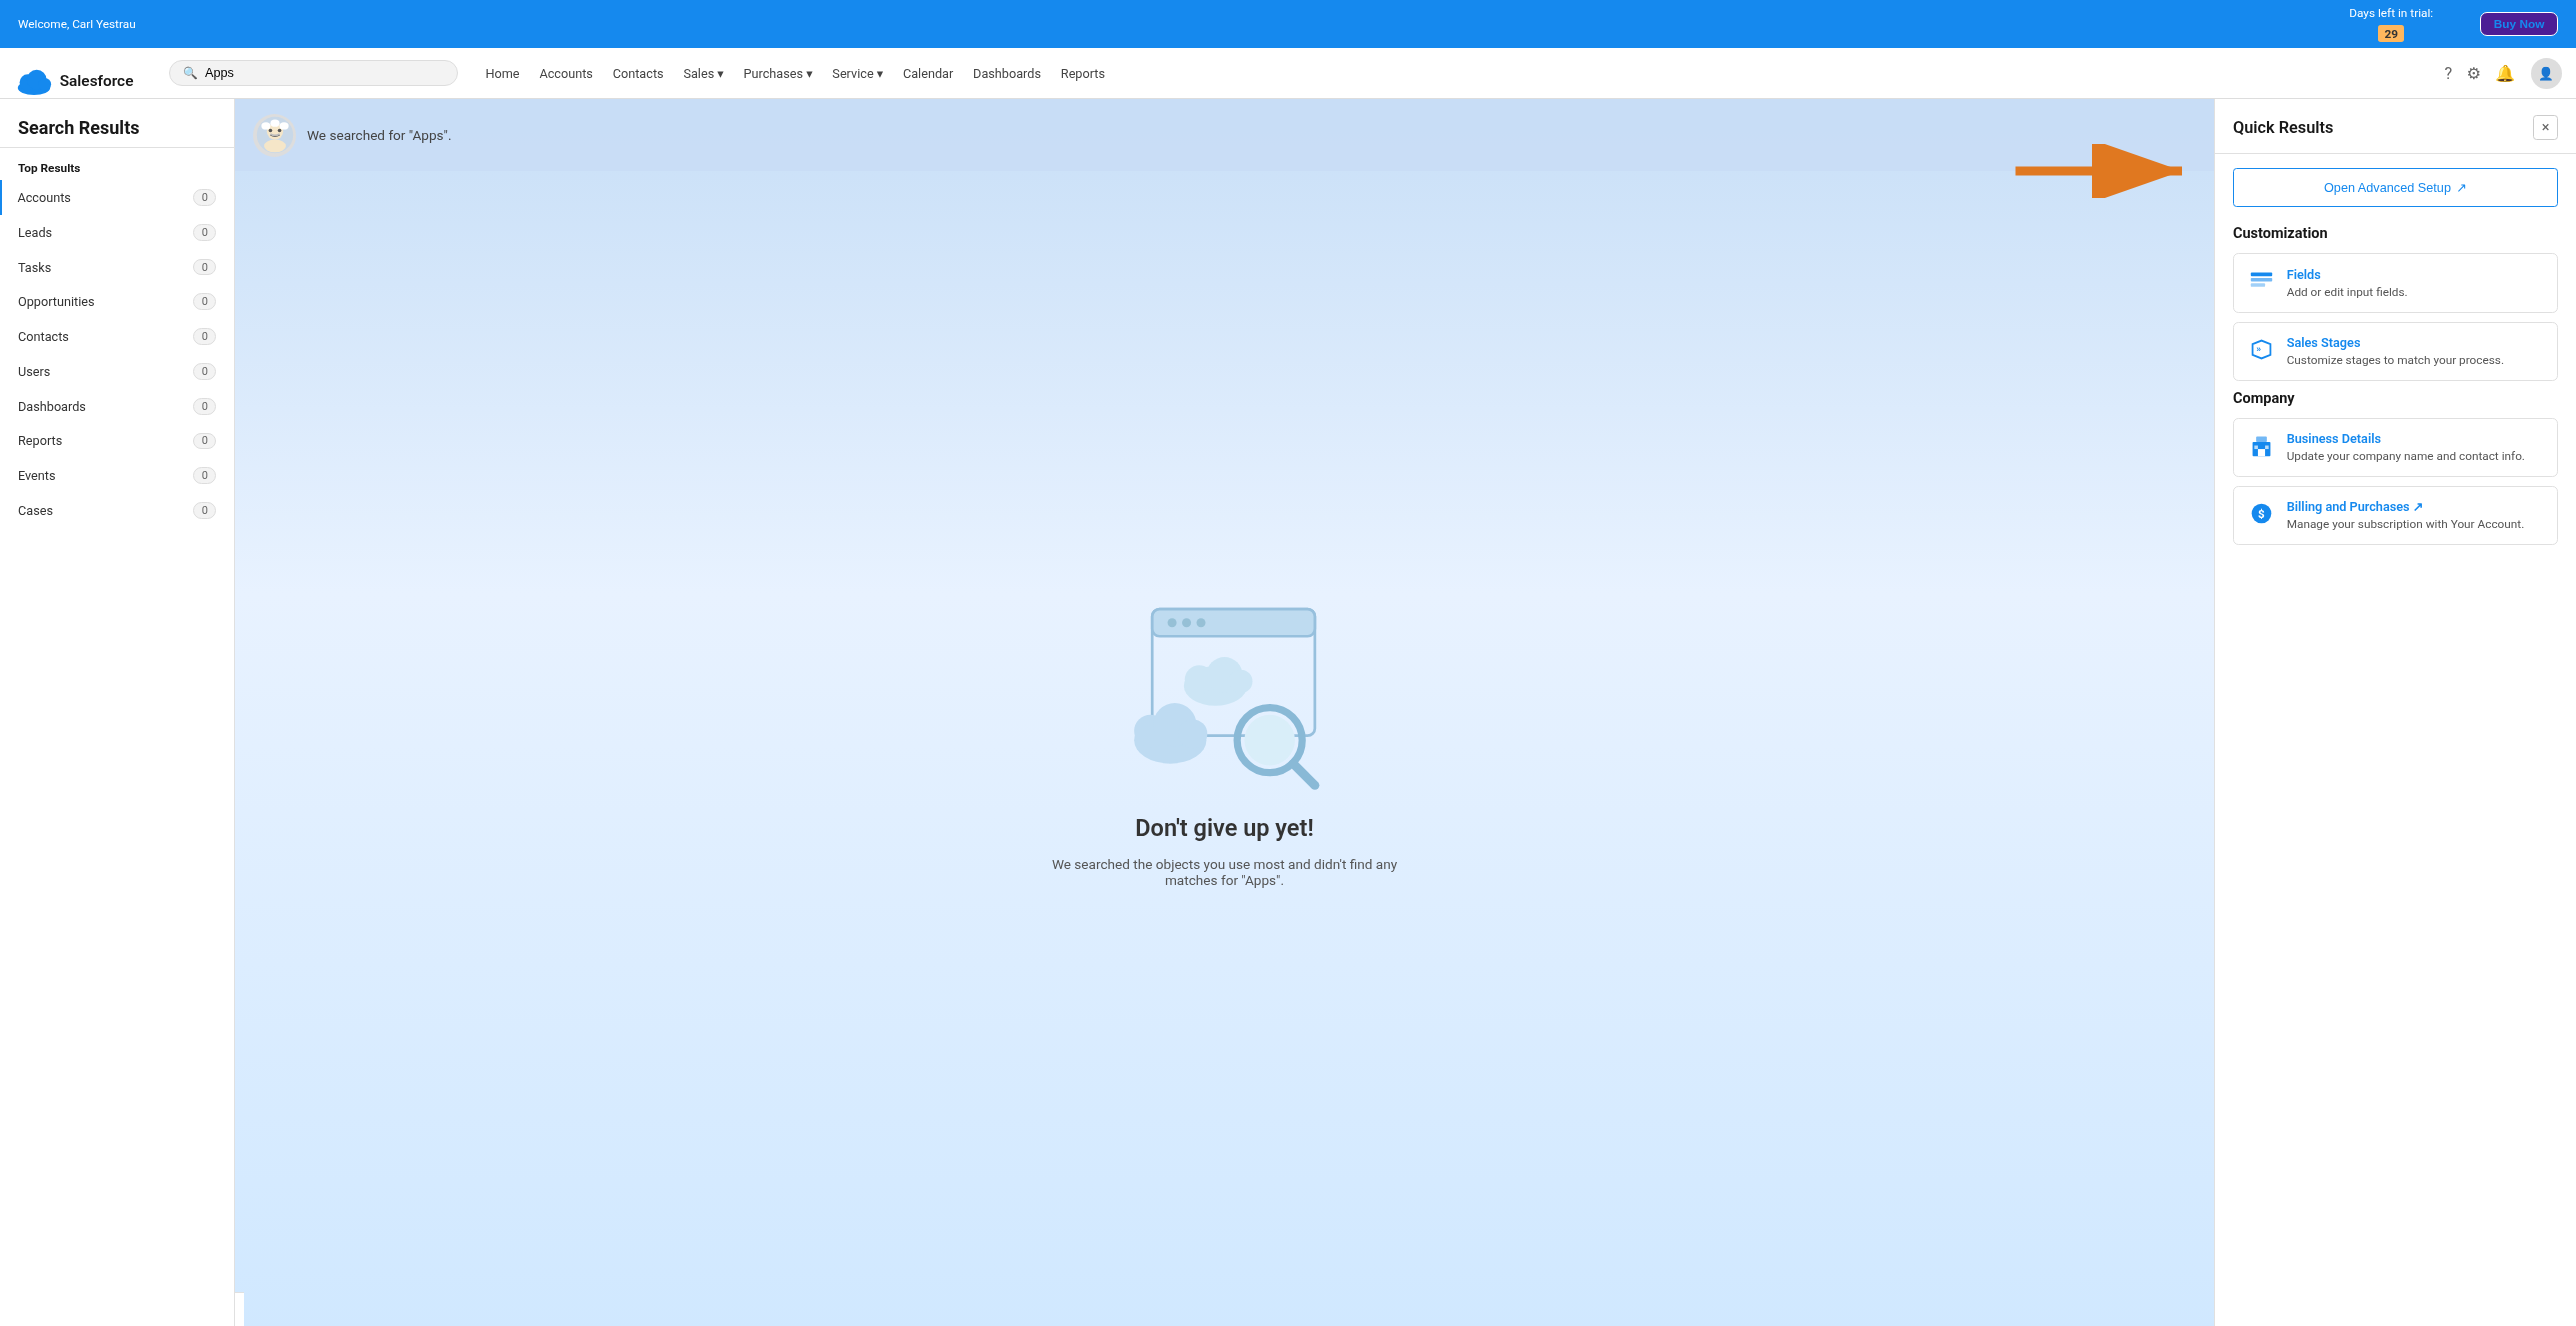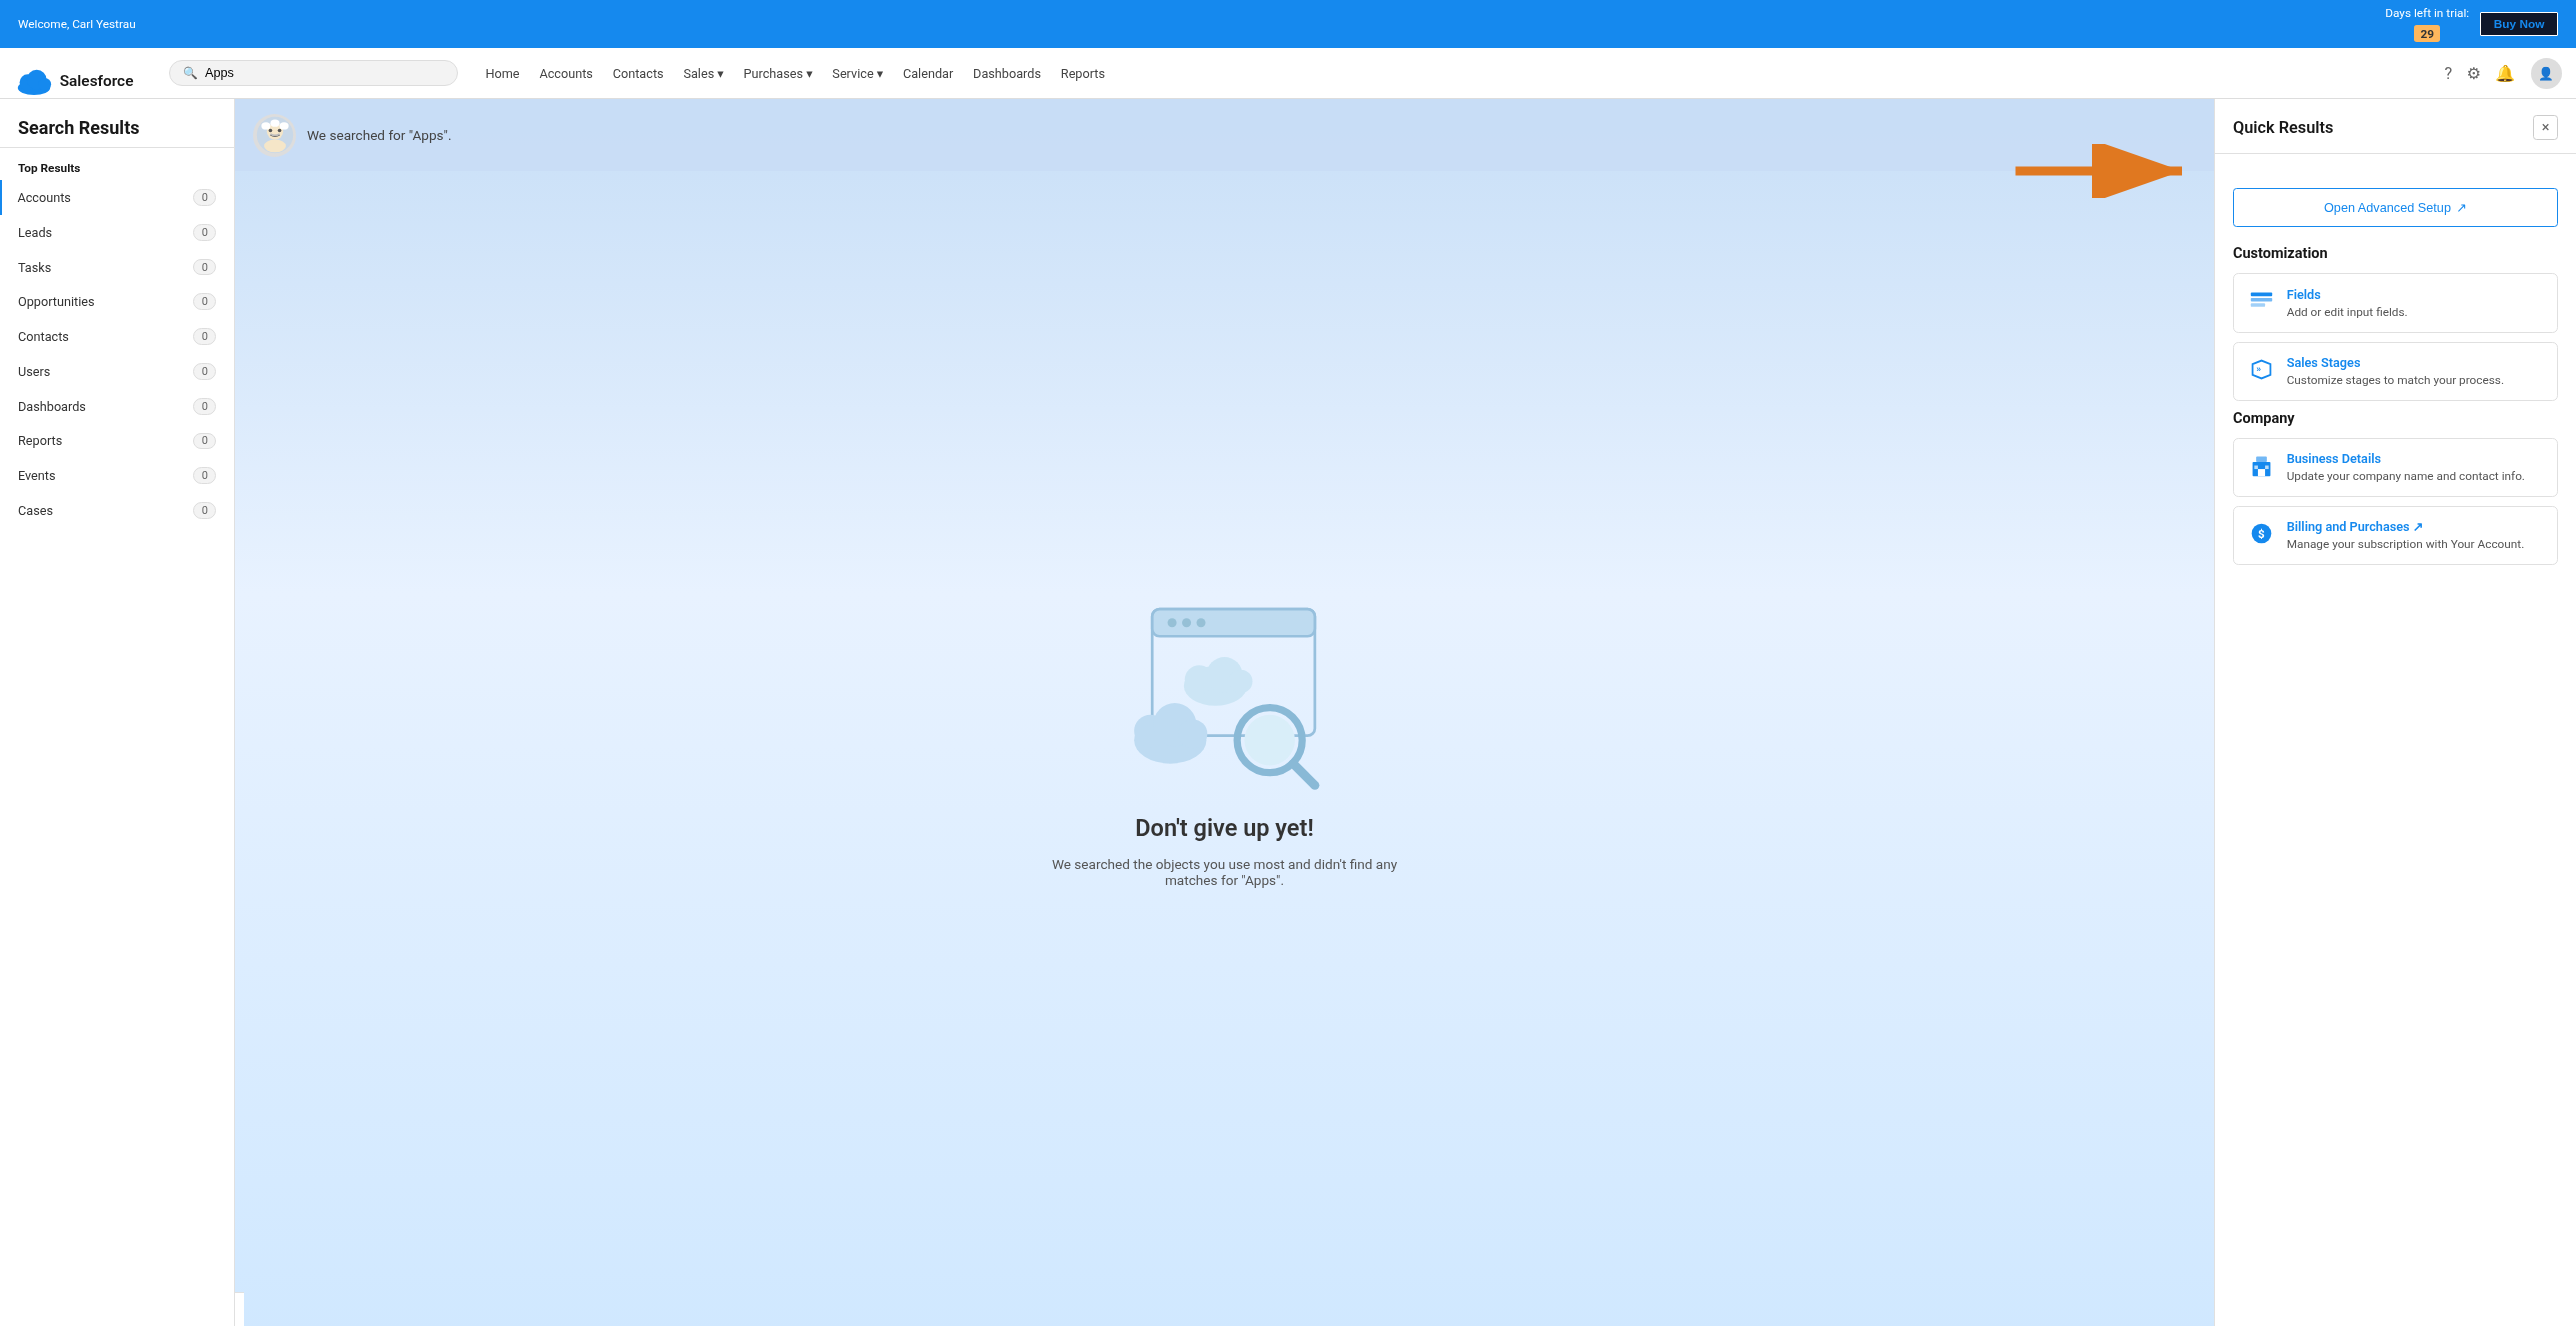--- a/index.html
+++ b/index.html
@@ -19,23 +19,23 @@
     .top-bar-left { font-weight: 400; }
     .top-bar-right { display: flex; align-items: center; gap: 11px; }
     .trial-badge {
       display: flex; align-items: center; gap: 5.4px; flex-direction: column;
     }
     .trial-days {
       background: #ffb75d; color: #333; font-weight: bold;
       padding: 1.8px 6.3px; border-radius: 2.7px; font-size: 11.8px;
     }
     .buy-now-btn {
-      background: #0f172a; color: #1589ee; border: 1.8px solid white;
-      padding: 3.6px 12.7px; border-radius: 1px; font-weight: 600;
-      font-size: 11.8px; cursor: pointer;
+      background: #4c1d95; color: #1589ee; border: 1.8px solid white;
+      padding: 3.6px 12.7px; border-radius: 7px; font-weight: 600;
+      font-size: 11.8px; cursor: pointer; margin-left: 36px;
     }
 
     
     .nav-bar {
       background: white;
       display: flex;
       align-items: center;
       padding: 0 14.5px;
       height: 51px;
       border-bottom: 0.9px solid #ddd;
@@ -178,21 +178,21 @@
       width: 25px; height: 25px; border: 0.9px solid #ccc;
       border-radius: 3.6px; display: flex; align-items: center; justify-content: center;
       cursor: pointer; font-size: 14.5px; color: #666;
     }
     .qs-content { padding: 14.5px 18px; }
     .open-advanced-btn {
       display: flex; align-items: center; justify-content: center; gap: 5.4px;
       width: 100%; padding: 11px;
       border: 0.9px solid #1589ee; border-radius: 3.6px;
       color: #1589ee; font-size: 12.7px; font-weight: 500;
-      cursor: pointer; background: white; margin-bottom: 18px; margin-top: 20px;
+      cursor: pointer; background: white; margin-bottom: 18px;
     }
     .qs-section-title {
       font-size: 14.5px; font-weight: 700; color: #181818;
       margin-bottom: 11px;
     }
     .qs-item {
       display: flex; align-items: flex-start; gap: 11px;
       border: 0.9px solid #e0e0e0; border-radius: 5.4px;
       padding: 12.7px; margin-bottom: 9px; cursor: pointer;
     }

